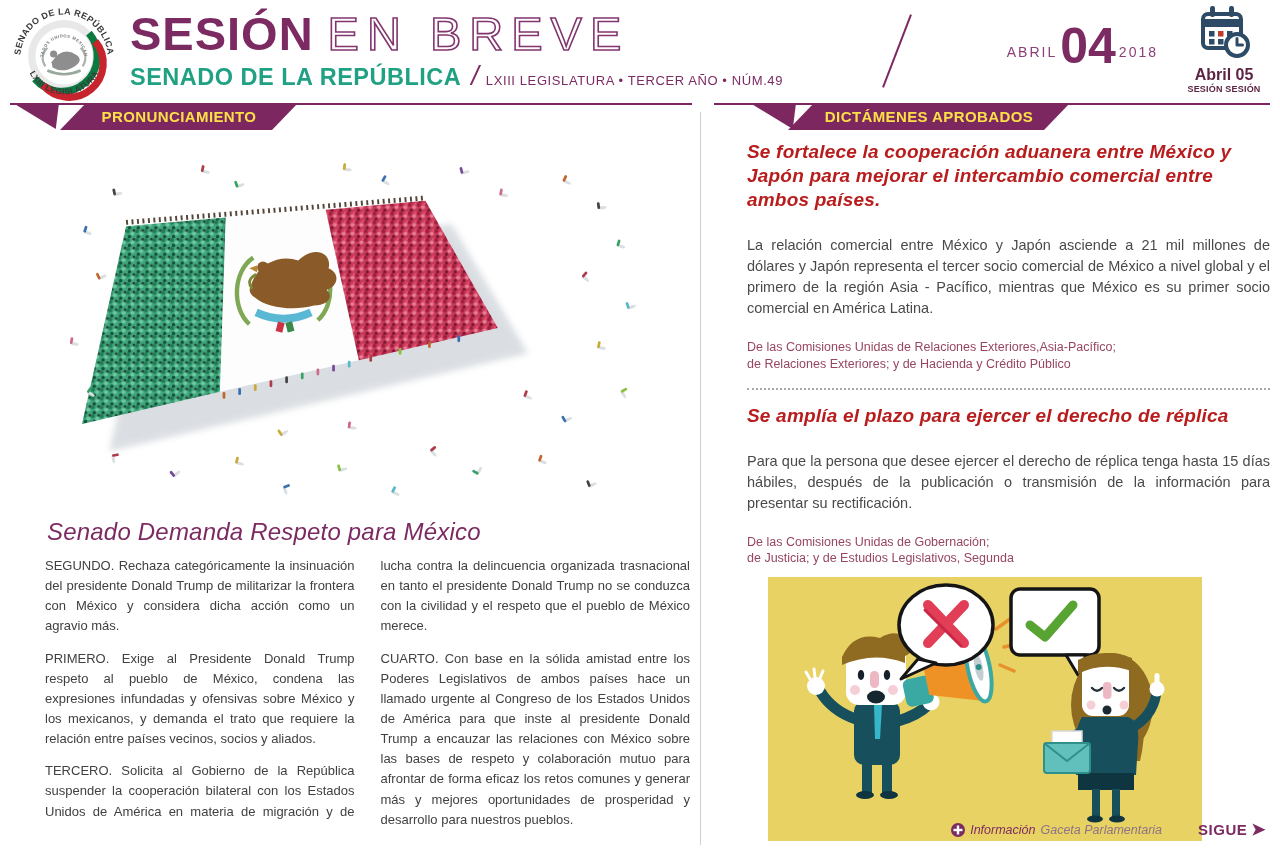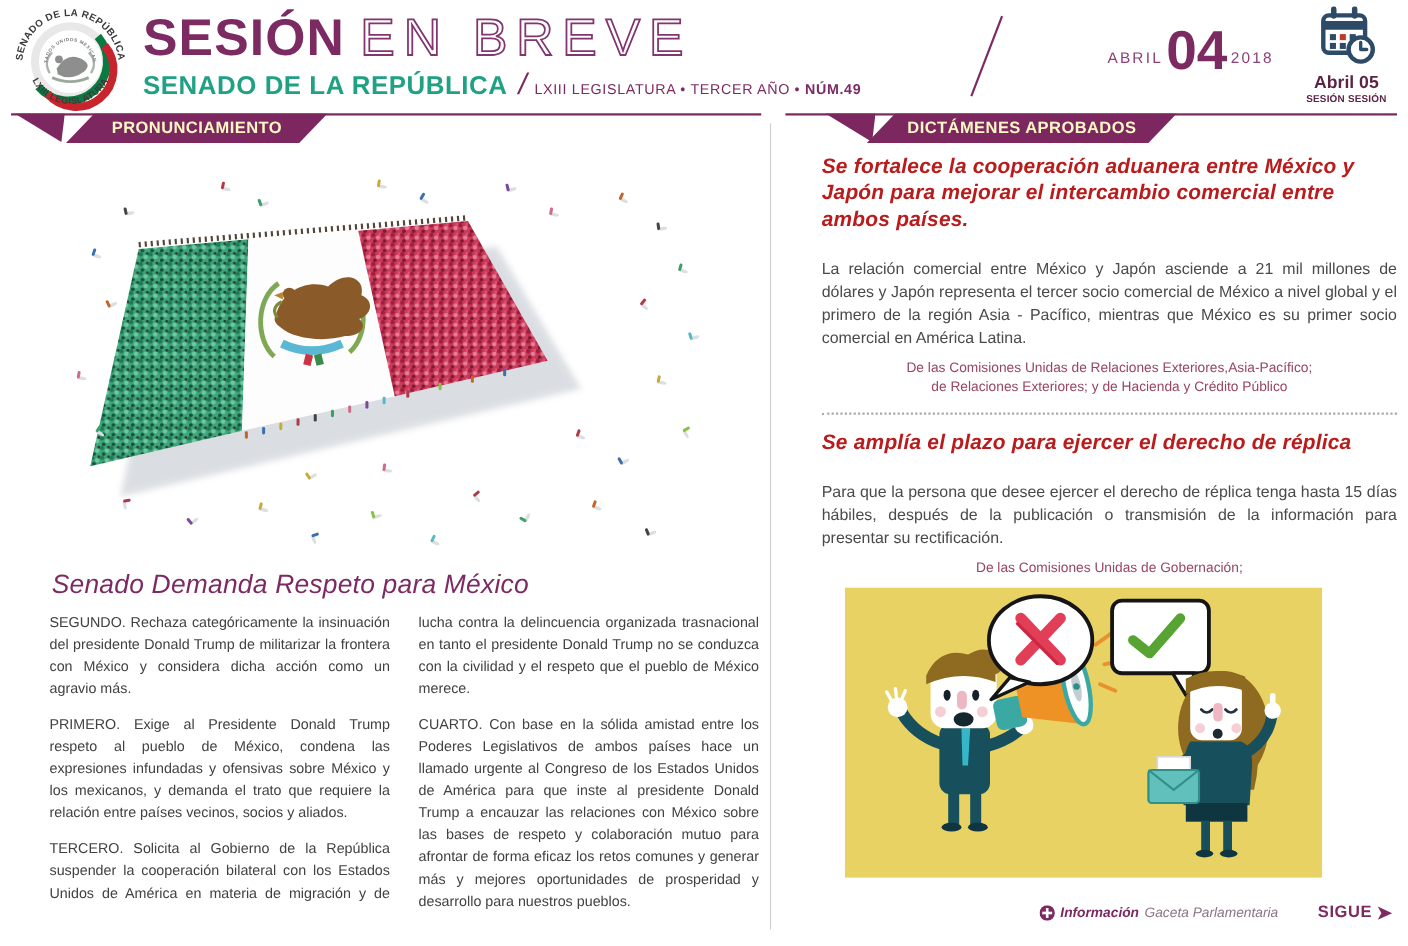--- a/index.html
+++ b/index.html
@@ -11,59 +11,59 @@
   .logo{left:12px;top:4px}
   .brand{left:130px;top:6px}
   .brand-row1{display:flex;align-items:baseline;white-space:nowrap}
   .t-bold{font-size:47px;font-weight:800;color:#7c2a62;letter-spacing:1px}
   .t-light{font-size:47px;font-weight:400;color:#fff;-webkit-text-stroke:1.6px #82356e;
            letter-spacing:8px;margin-left:14px}
   .brand-row2{display:flex;align-items:baseline;margin-top:0;white-space:nowrap}
   .t-sub{font-size:23.5px;font-weight:700;color:#21a184;letter-spacing:.5px}
   .t-slash{font-size:27px;color:#7c2a62;font-style:italic;margin:0 7px 0 10px;font-weight:400}
   .t-meta{font-size:13px;color:#7c2a62;letter-spacing:.6px}
-  .t-meta b{font-weight:700}
+  .t-meta b{font-weight:400}
   .diag{left:896px;top:12px;width:2px;height:78px;background:#7c2a62;transform:rotate(21deg)}
   .date{right:122px;top:26px;display:flex;align-items:flex-end}
   .d-month,.d-year{font-size:14px;color:#8d3f78;letter-spacing:2px;padding-bottom:7px}
   .d-day{font-size:50px;font-weight:800;color:#7c2a62;line-height:.82;margin:0 3px}
   .nextses{right:8px;top:5px;width:96px;text-align:center}
   .ns-date{font-size:16px;font-weight:800;color:#5c2344;margin-top:1px}
   .ns-label{font-size:9px;font-weight:700;color:#5c2344;letter-spacing:.2px}
 
   
   .hline{height:2px;background:#7d2760}
   .notch{width:46px;height:26px;background:#7d2760;clip-path:polygon(0 0,100% 0,93% 100%)}
-  .banner{background:#7d2760;color:#fef9c3;font-weight:700;font-size:15px;letter-spacing:.4px;
+  .banner{background:#7d2760;color:#fde047;font-weight:700;font-size:15px;letter-spacing:.4px;
           height:27px;display:flex;align-items:center;justify-content:center;
           clip-path:polygon(26px 0,100% 0,calc(100% - 26px) 100%,0 100%)}
   .vdivider{left:700px;top:112px;width:1px;height:733px;background:#cfcfcf}
 
   
   .leftcol{left:45px;top:150px;width:645px}
   .photo{display:block;margin-left:4px}
   .headline-left{font-size:24px;font-weight:400;font-style:italic;color:#7c2a62;
                  margin:8px 0 0 2px;letter-spacing:.2px}
   .body-cols{margin-top:10px;height:296px;column-count:2;column-gap:26px;
              font-size:13px;line-height:1.55;text-align:justify;color:#414141}
   .body-cols p{margin:0 0 12px 0}
 
   
   .rightcol{left:747px;top:140px;width:523px}
   .headline-right{font-size:19px;font-weight:800;font-style:italic;color:#b91c1c;
                   line-height:1.27;letter-spacing:.2px}
   .art-body{margin-top:23px;font-size:14.5px;line-height:1.45;text-align:justify;color:#4a4a4a}
-  .attribution{margin-top:7px;font-size:12.5px;line-height:1.3;color:#97465f;text-align:center}
+  .attribution{margin-top:20px;font-size:12.5px;line-height:1.3;color:#97465f;text-align:left}
   .dotted-divider{border:none;border-top:2px dotted #a9a9a9;margin:16px 0 14px 0}
   .illus{display:block;margin:10px 0 0 21px}
 
   
   .footer{right:14px;top:821px;display:flex;align-items:center;gap:36px}
   .info{display:flex;align-items:center;gap:5px;font-size:12.5px}
-  .info-label{font-weight:700;font-style:italic;color:#7c2a62}
+  .info-label{font-weight:400;font-style:italic;color:#7c2a62}
   .info-source{font-style:italic;color:#8d7386}
   .sigue{display:flex;align-items:center;gap:4px;font-size:15px;font-weight:800;
          color:#7c2a62;letter-spacing:.5px}
   .sigue-arrow{font-size:17px;line-height:1;color:#7c2a62}
 </style>
 </head>
 <body>
 
 <div class="abs logo">
   <svg width="104" height="104" viewBox="0 0 100 100">
@@ -257,20 +257,21 @@
     </div>
   </div>
 
   <hr class="dotted-divider">
 
   <div>
     <div class="headline-right">Se amplía el plazo para ejercer el derecho de réplica</div>
     <div class="art-body">Para que la persona que desee ejercer el derecho de réplica tenga hasta 15 días hábiles, después de la publicación o transmisión de la información para presentar su rectificación.</div>
     <div class="attribution">
       <div>De las Comisiones Unidas de Gobernación;</div>
+      <div>de Justicia; y de Estudios Legislativos, Segunda</div>
     </div>
   </div>
 
   <svg class="illus" width="434" height="264" viewBox="0 0 434 264">
     <rect width="434" height="264" fill="#e9d264"></rect>
 
     <g>
       <g transform="translate(78,68)">
         <rect x="8" y="56" width="46" height="64" rx="10" fill="#17505c"></rect>
         <path d="M28,60 l8,0 l-2,34 l-5,0 z" fill="#35b6c9"></path>

